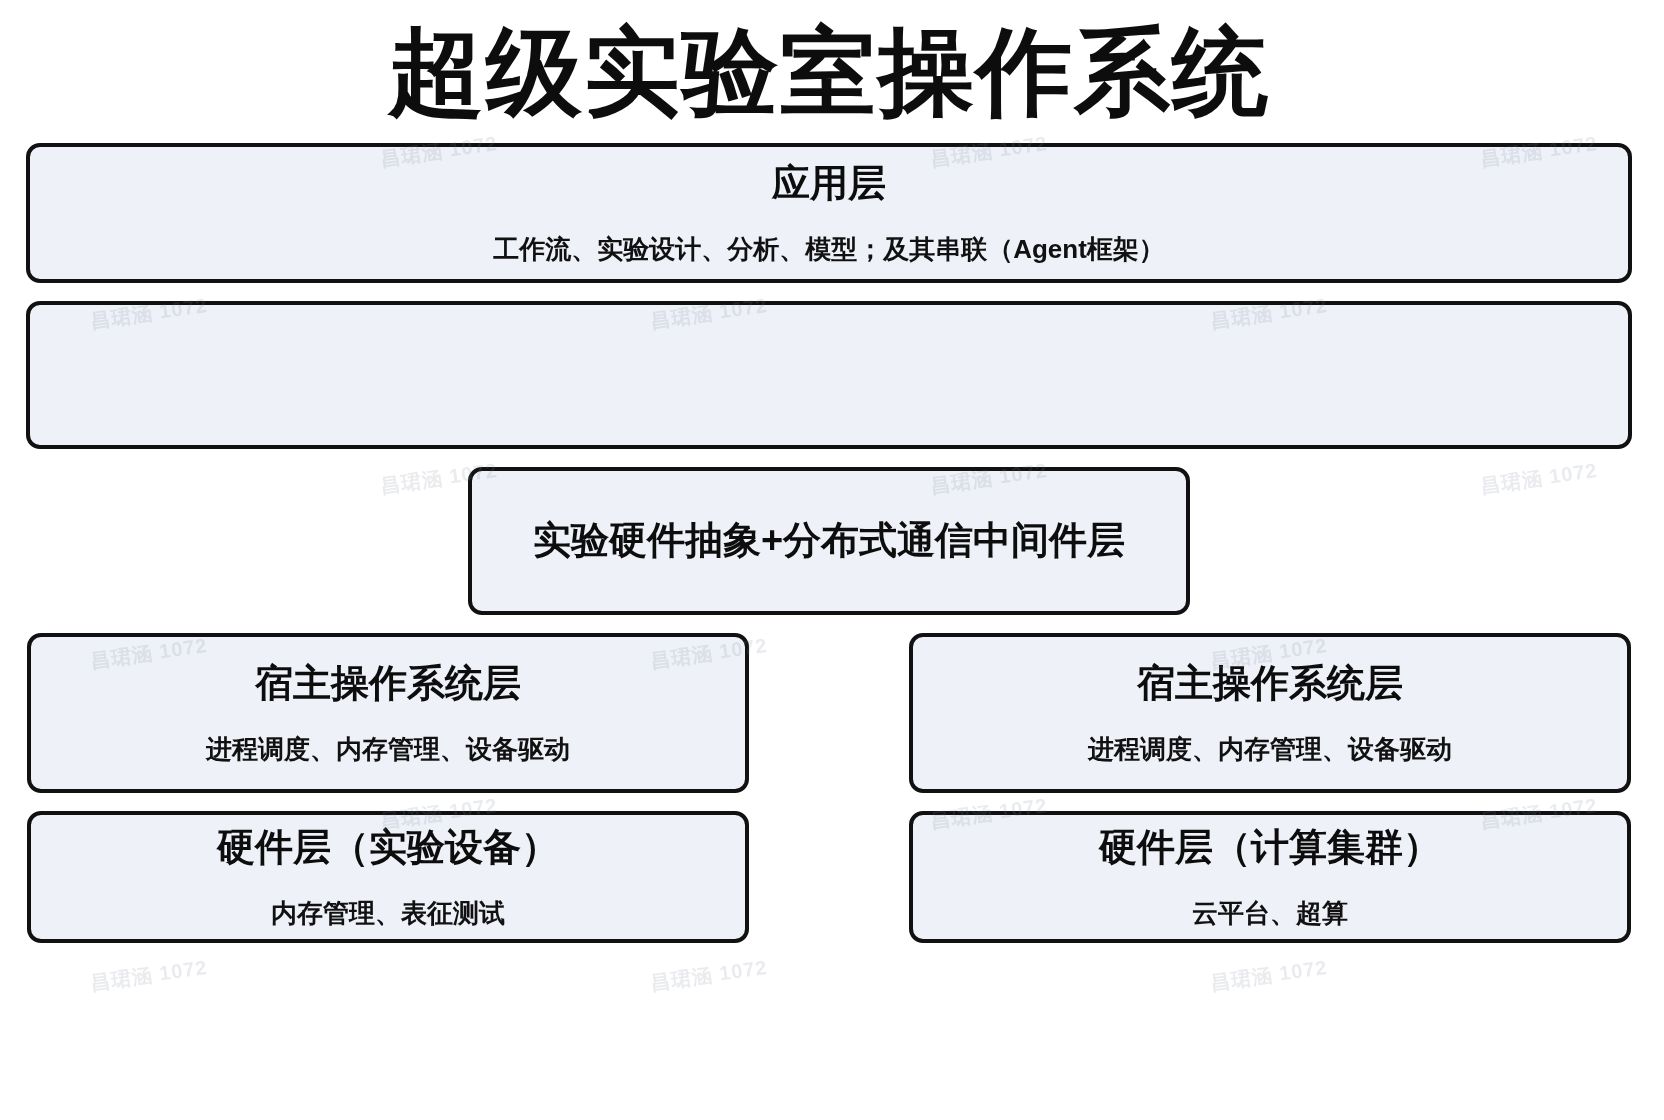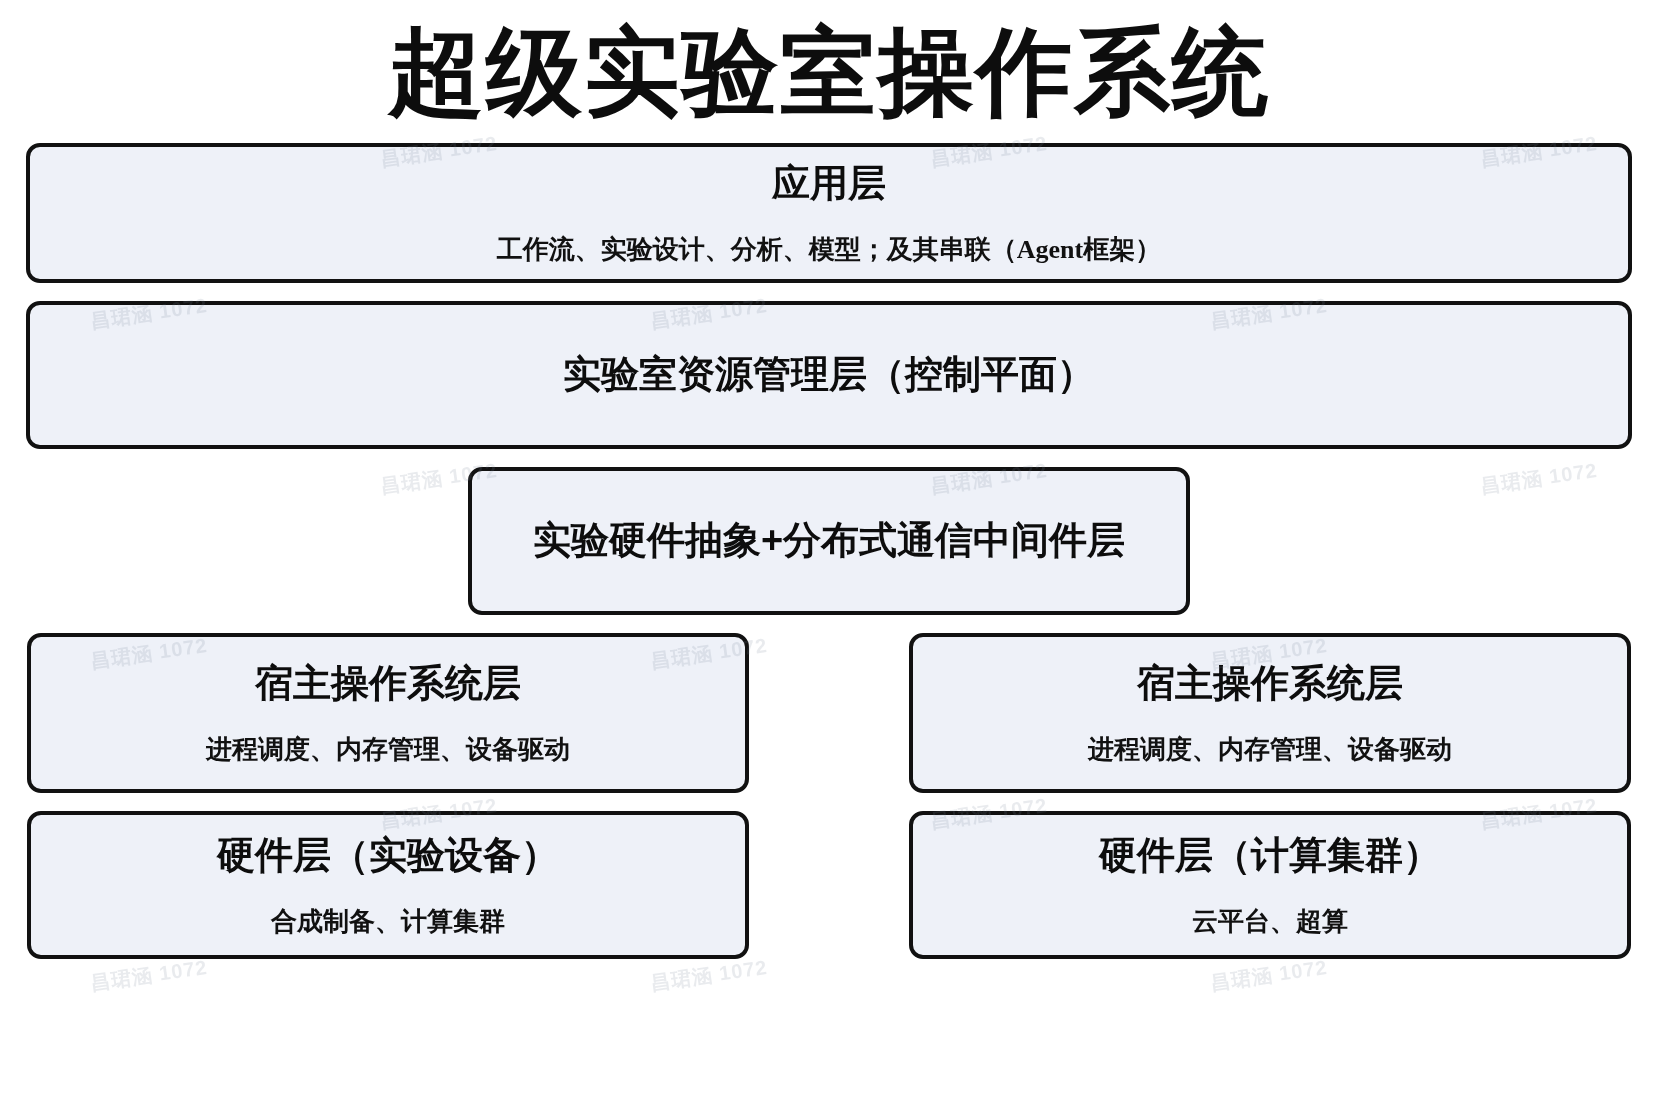--- a/index.html
+++ b/index.html
@@ -53,25 +53,25 @@
     justify-content: center;
     text-align: center;
     padding: 12px 18px;
   }
   .box.full {
     width: 100%;
   }
   .box.half {
     width: 722px;
   }
-  .h-app { height: 140px; font-family: Liberation Serif, serif; }
+  .h-app { height: 140px; }
   .h-res { height: 148px; }
   .h-mid { height: 148px; }
   .h-host { height: 160px; }
-  .h-hw { height: 148px; }
+  .h-hw { height: 132px; }
 
   .box-title {
     font-size: 34px;
     font-weight: 800;
     line-height: 1.25;
     color: #0d0d0d;
   }
   .box-title.big {
     font-size: 38px;
   }
@@ -106,21 +106,20 @@
   <div class="title">超级实验室操作系统</div>
 
   <div class="stack">
 
     <div class="box full h-app">
       <div class="box-title big">应用层</div>
       <div class="box-sub">工作流、实验设计、分析、模型；及其串联（Agent框架）</div>
     </div>
 
     <div class="box full h-res">
-      <div class="box-title big">实验室资源管理层（控制平面）</div>
     </div>
 
     <div class="row">
       <div class="box half h-mid nosub">
         <div class="box-title big">实验硬件抽象+分布式通信中间件层</div>
       </div>
     </div>
 
     <div class="row">
       <div class="box half h-host">
@@ -129,21 +128,21 @@
       </div>
       <div class="box half h-host">
         <div class="box-title big">宿主操作系统层</div>
         <div class="box-sub">进程调度、内存管理、设备驱动</div>
       </div>
     </div>
 
     <div class="row">
       <div class="box half h-hw">
         <div class="box-title big">硬件层（实验设备）</div>
-        <div class="box-sub">合成制备、计算集群</div>
+        <div class="box-sub">内存管理、表征测试</div>
       </div>
       <div class="box half h-hw">
         <div class="box-title big">硬件层（计算集群）</div>
         <div class="box-sub">云平台、超算</div>
       </div>
     </div>
 
   </div>
 
   <div id="watermark-layer">

